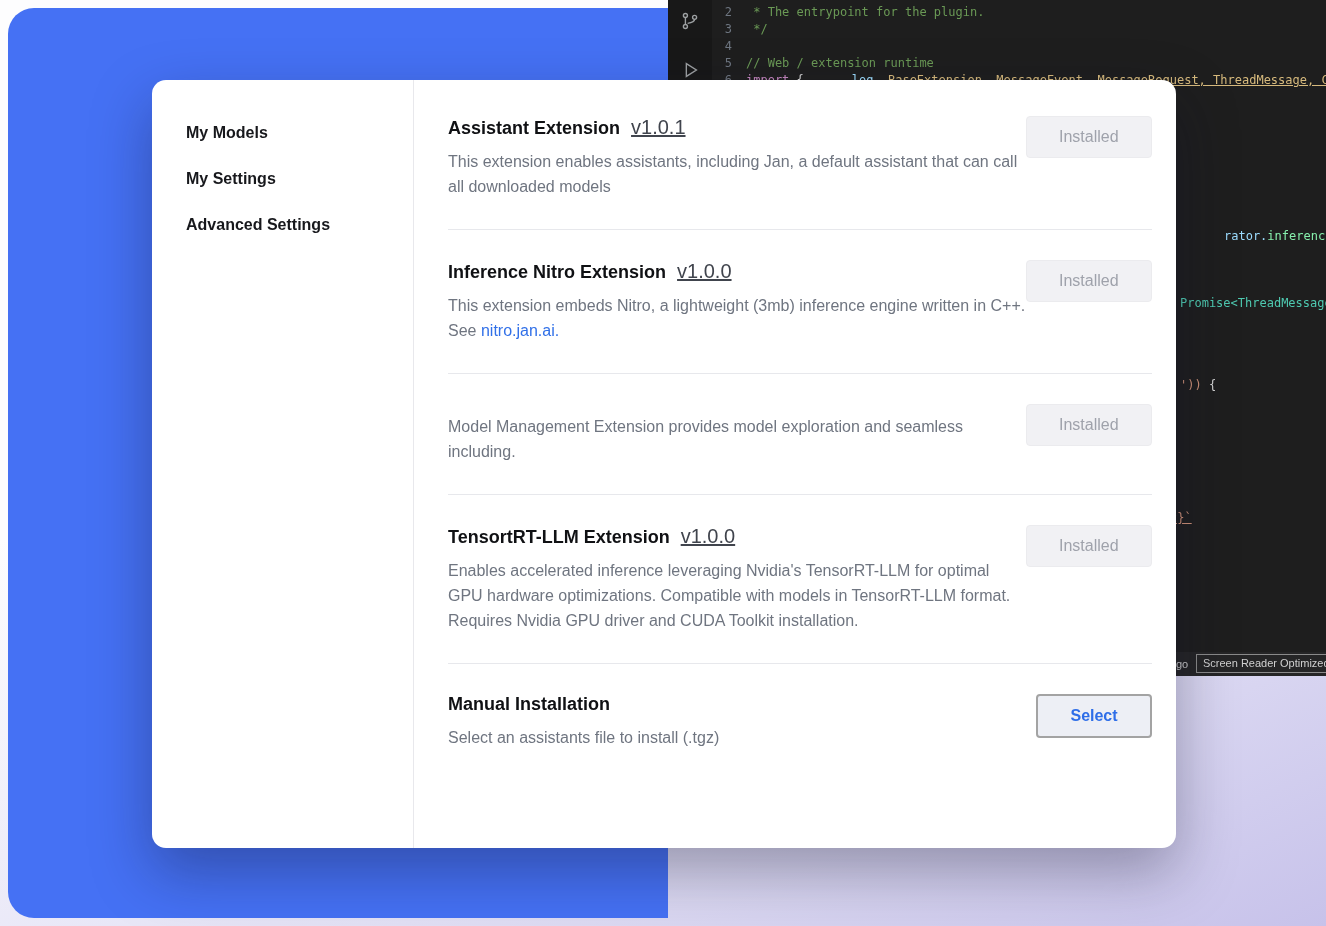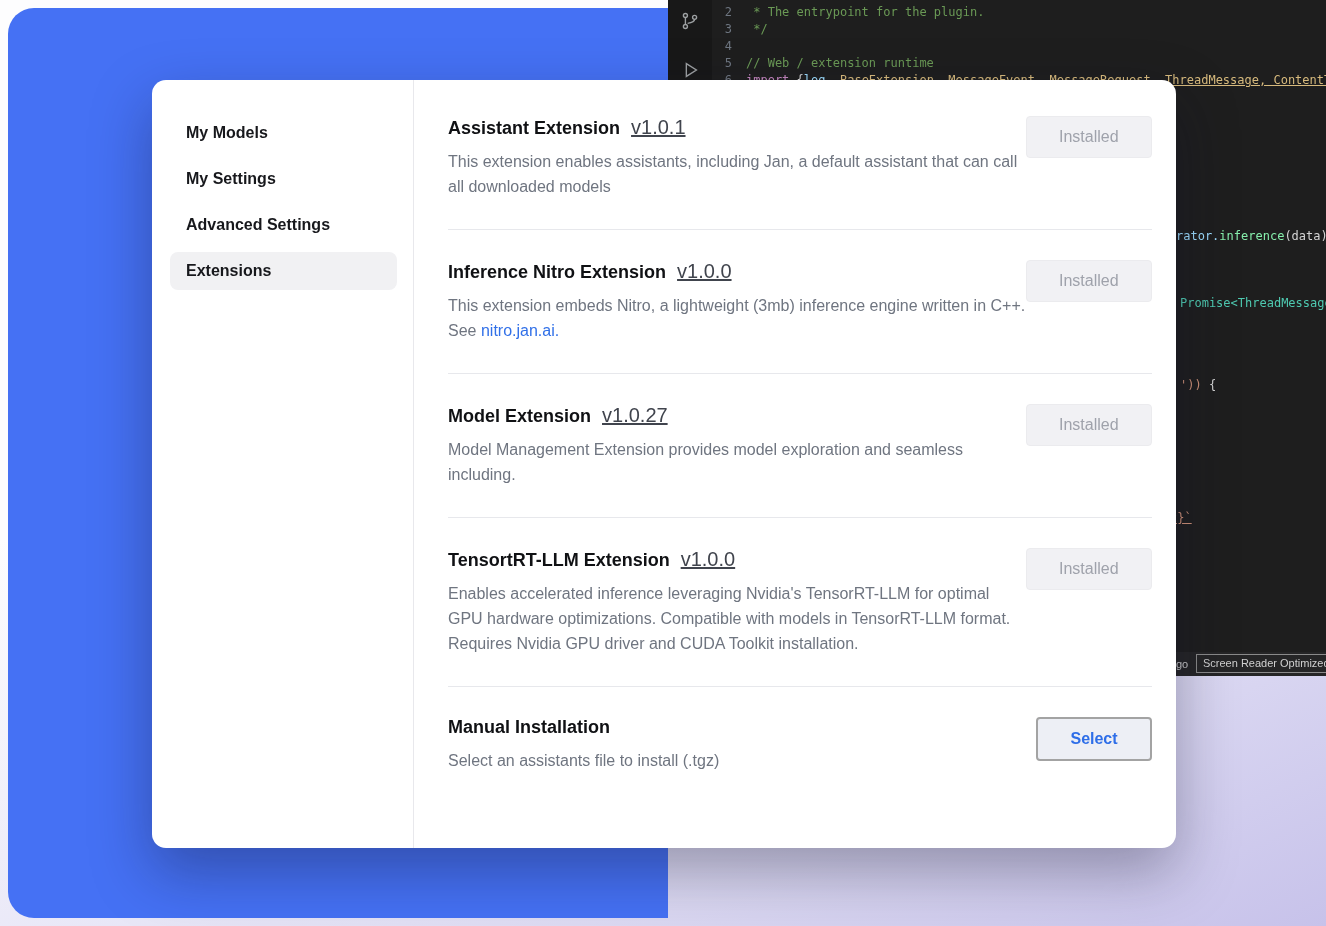--- a/index.html
+++ b/index.html
@@ -24,21 +24,21 @@
     position: absolute; left: 0; top: 0; width: 44px; height: 100%;
     background: #181818; display: flex; flex-direction: column;
     align-items: center; padding-top: 10px; gap: 24px;
   }
   .code-area { position: absolute; left: 44px; top: 4px; right: 0; }
   .code-line { display: flex; height: 17px; line-height: 17px; white-space: pre; }
   .gutter { width: 34px; flex: 0 0 auto; text-align: right; color: #6e7681; padding-right: 14px; }
   .tok-comment { color: #6a9955; }
   .tok-keyword { color: #c586c0; }
   .tok-plain   { color: #d4d4d4; }
-  .tok-var     { color: #9cdcfe; }
+  .tok-var     { color: #9cdcfe; margin-left: 48px; }
   .tok-type    { color: #d7ba7d; text-decoration: underline; }
   .tok-func    { color: #86efac; }
   .tok-teal    { color: #4ec9b0; }
   .tok-string  { color: #ce9178; }
   .frag { position: absolute; white-space: pre; }
   .status-bar {
     position: absolute; left: 0; bottom: 0; width: 100%; height: 24px;
     background: #252526; color: #c8c8c8;
     font-family: "Liberation Sans", sans-serif; font-size: 11px;
   }
@@ -140,21 +140,20 @@
       <span class="status-badge">Screen Reader Optimized</span>
     </div>
   </div>
 
   <div class="card">
 
     <div class="sidebar">
       <div class="side-item">My Models</div>
       <div class="side-item">My Settings</div>
       <div class="side-item">Advanced Settings</div>
-      <div class="side-item active">Extensions</div>
     </div>
 
     <div class="content">
 
       <div class="row">
         <div class="ext-info">
           <div class="t-line">
             <span class="ext-title">Assistant Extension</span>
             <span class="ext-version">v1.0.1</span>
           </div>
@@ -169,24 +168,20 @@
             <span class="ext-title">Inference Nitro Extension</span>
             <span class="ext-version">v1.0.0</span>
           </div>
           <p class="ext-desc"><span>This extension embeds Nitro, a lightweight (3mb) inference engine written in C++. See </span><a class="link">nitro.jan.ai.</a></p>
         </div>
         <button class="btn btn-installed">Installed</button>
       </div>
 
       <div class="row">
         <div class="ext-info">
-          <div class="t-line">
-            <span class="ext-title">Model Extension</span>
-            <span class="ext-version">v1.0.27</span>
-          </div>
           <p class="ext-desc">Model Management Extension provides model exploration and seamless including.</p>
         </div>
         <button class="btn btn-installed">Installed</button>
       </div>
 
       <div class="row">
         <div class="ext-info">
           <div class="t-line">
             <span class="ext-title">TensortRT-LLM Extension</span>
             <span class="ext-version">v1.0.0</span>

